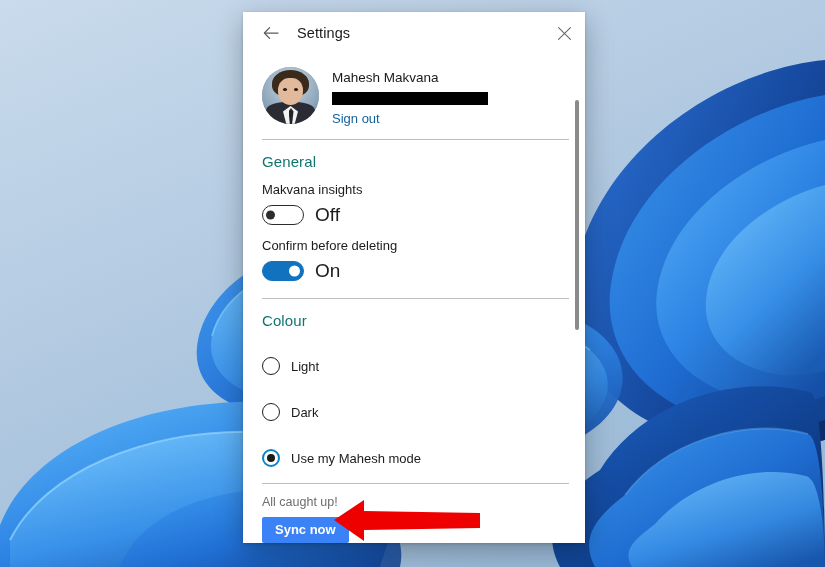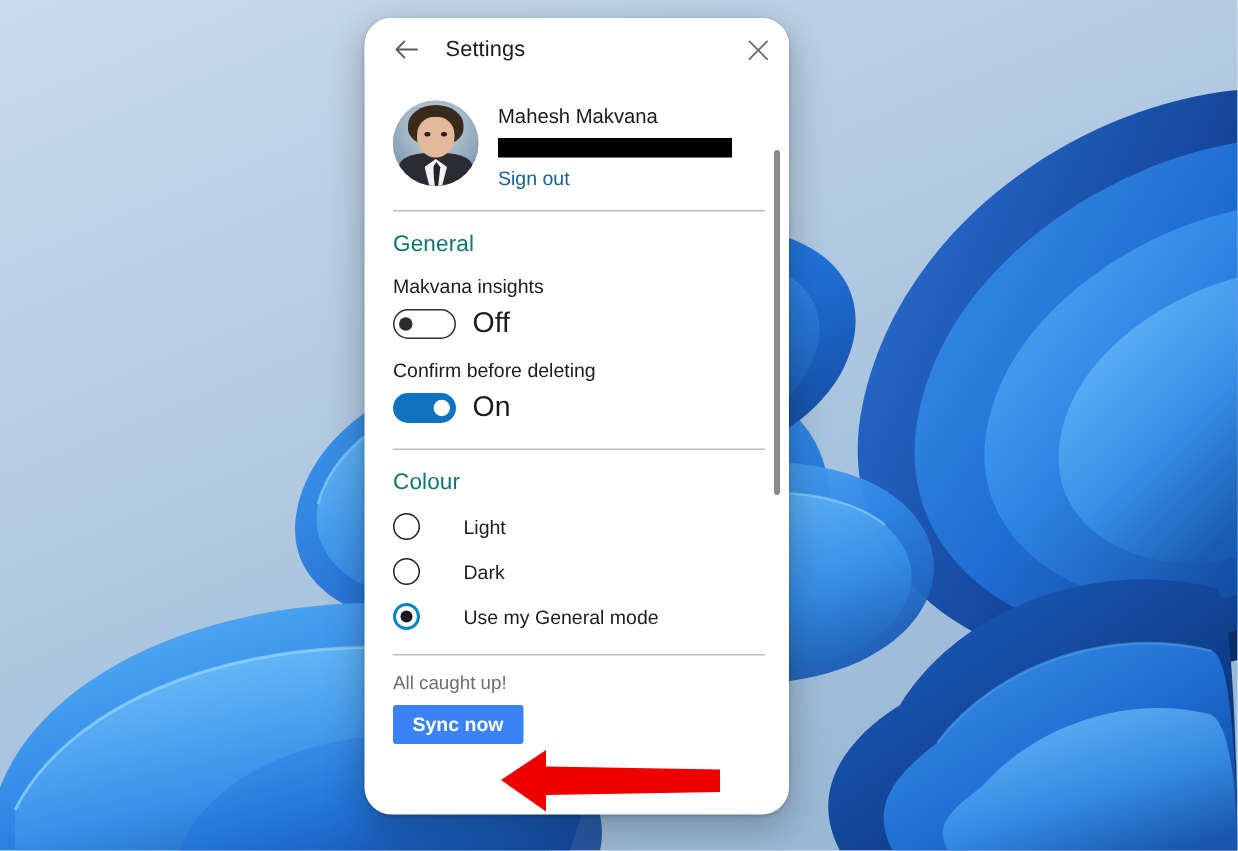--- a/index.html
+++ b/index.html
@@ -17,24 +17,24 @@
     inset: 0;
     background: linear-gradient(160deg, #c3d6e8 0%, #b8cfe4 25%, #a9c5de 55%, #9dbcd8 100%);
     overflow: hidden;
   }
 
   
   #settings-dialog {
     position: absolute;
     left: 243px;
     top: 12px;
-    width: 283px;
+    width: 342px;
     height: 531px;
     background: #ffffff;
-    border-radius: 18px;
+    border-radius: 0;
     box-shadow: 0 8px 26px rgba(0,0,0,0.28), 0 1px 3px rgba(0,0,0,0.18);
     overflow: hidden;
   }
 
   
   #title-bar {
     height: 42px;
     display: flex;
     align-items: center;
     padding: 0 6px 0 14px;
@@ -174,22 +174,22 @@
   }
   .toggle-state {
     font-size: 19px;
     color: #1c1c1c;
   }
 
   
   .radio-row {
     display: flex;
     align-items: center;
-    gap: 29px;
-    margin-top: 12px;
+    gap: 11px;
+    margin-top: 28px;
     cursor: pointer;
   }
   .radio {
     width: 18px; height: 18px;
     border-radius: 50%;
     border: 1.7px solid #1f1f1f;
     background: #ffffff;
     position: relative;
     flex: 0 0 auto;
   }
@@ -402,21 +402,21 @@
     <div class="radio-row">
       <span class="radio"></span>
       <span class="radio-label">Light</span>
     </div>
     <div class="radio-row">
       <span class="radio"></span>
       <span class="radio-label">Dark</span>
     </div>
     <div class="radio-row">
       <span class="radio checked"></span>
-      <span class="radio-label">Use my General mode</span>
+      <span class="radio-label">Use my Mahesh mode</span>
     </div>
 
     <div class="divider" style="margin-top:16px;"></div>
 
     
     <div id="sync-status">All caught up!</div>
     <button id="sync-now-button">Sync now</button>
 
     
     <div id="scrollbar-track">

